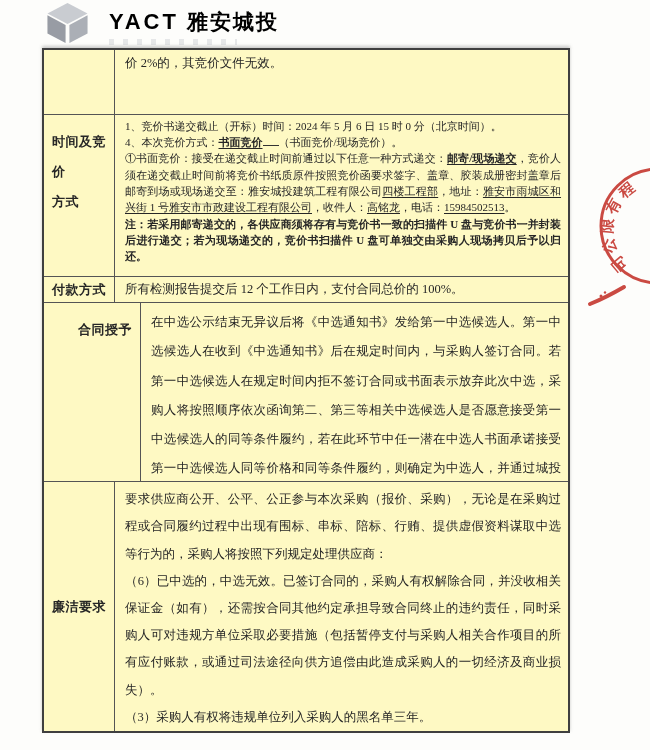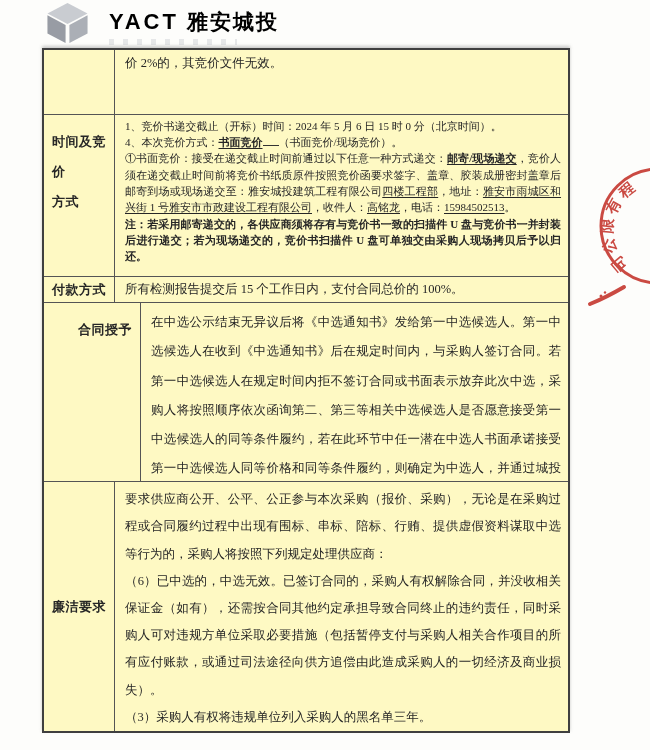--- a/index.html
+++ b/index.html
@@ -86,21 +86,21 @@
       <p>1、竞价书递交截止（开标）时间：2024 年 5 月 6 日 15 时 0 分（北京时间）。</p>
       <p><span>4、本次竞价方式：</span><span class="u b">书面竞价</span><span class="blank-underline"></span><span>（书面竞价/现场竞价）。</span></p>
       <p><span>①书面竞价：接受在递交截止时间前通过以下任意一种方式递交：</span><span class="u b">邮寄/现场递交</span><span>，竞价人须在递交截止时间前将竞价书纸质原件按照竞价函要求签字、盖章、胶装成册密封盖章后邮寄到场或现场递交至：雅安城投建筑工程有限公司</span><span class="u">四楼工程部</span><span>，地址：</span><span class="u">雅安市雨城区和兴街 1 号雅安市市政建设工程有限公司</span><span>，收件人：</span><span class="u">高铭龙</span><span>，电话：</span><span class="u">15984502513</span><span>。</span></p>
       <p class="b">注：若采用邮寄递交的，各供应商须将存有与竞价书一致的扫描件 U 盘与竞价书一并封装后进行递交；若为现场递交的，竞价书扫描件 U 盘可单独交由采购人现场拷贝后予以归还。</p>
     </div>
   </div>
 
   <div class="row r3">
     <div class="cell-label">付款方式</div>
     <div class="cell-content">
-      <p>所有检测报告提交后 15 个工作日内，支付合同总价的 100%。</p>
+      <p>所有检测报告提交后 12 个工作日内，支付合同总价的 100%。</p>
     </div>
   </div>
 
   <div class="row r4">
     <div class="cell-label">合同授予</div>
     <div class="cell-content">
       <p>在中选公示结束无异议后将《中选通知书》发给第一中选候选人。第一中选候选人在收到《中选通知书》后在规定时间内，与采购人签订合同。若第一中选候选人在规定时间内拒不签订合同或书面表示放弃此次中选，采购人将按照顺序依次函询第二、第三等相关中选候选人是否愿意接受第一中选候选人的同等条件履约，若在此环节中任一潜在中选人书面承诺接受第一中选候选人同等价格和同等条件履约，则确定为中选人，并通过城投公司官网发布公示。</p>
     </div>
   </div>
 

